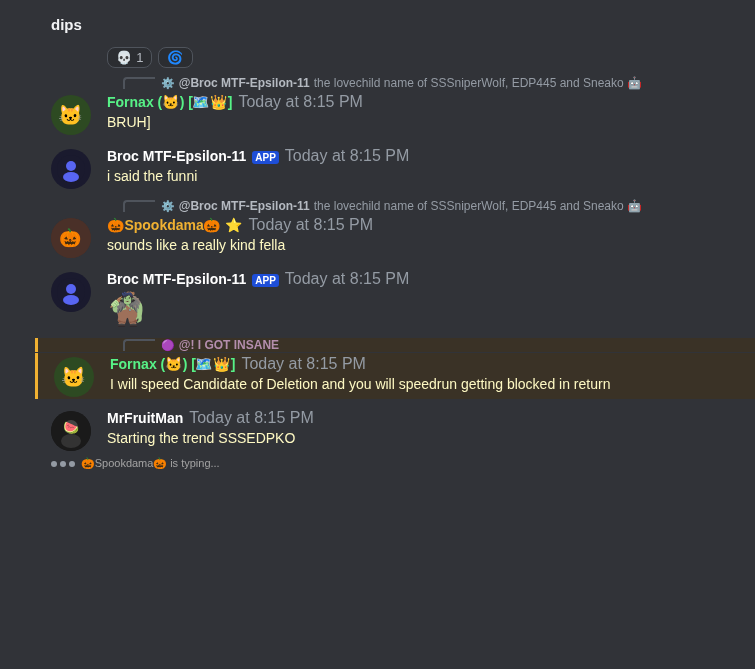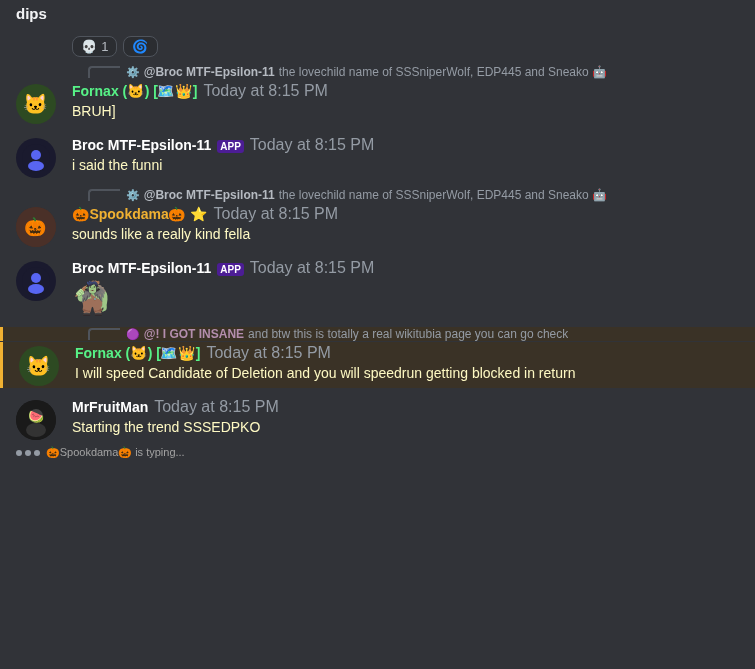--- a/index.html
+++ b/index.html
@@ -7,21 +7,22 @@
       background-color: #313338;
       color: #dcddde;
       font-family: 'Whitney', 'Helvetica Neue', Helvetica, Arial, sans-serif;
       font-size: 14px;
       width: 755px;
       min-height: 669px;
       overflow: hidden;
     }
 
     .chat-container {
-      padding: 1px 0;
+      padding: 12px 0;
+      margin-left: 35px;
     }
 
     
     .reaction-bar {
       padding: 8px 16px 4px 72px;
       display: flex;
       gap: 6px;
     }
     .reaction {
       background: #2b2d31;
@@ -154,21 +155,21 @@
       background: #1a1a2e;
     }
     .av-fornax {
       background: #2d4a22;
     }
 
     
     .discord-badge {
       display: inline-flex;
       align-items: center;
-      background: #4c1d95;
+      background: #1d4ed8;
       border-radius: 3px;
       padding: 1px 3px;
       font-size: 10px;
       color: white;
       font-weight: 700;
       vertical-align: middle;
     }
   </style>
 </head>
 <body>
@@ -275,21 +276,20 @@
       </div>
     </div>
   </div>
 
   <div style="margin-top:8px;">
     <div class="reply-indicator" style="background:#3a3226; border-left: 3px solid #f0b132; margin-left:0; padding-left: 69px;">
       <div class="reply-line"></div>
       <div class="reply-content">
         <span style="font-size:11px; color:#b48ead;">🟣</span>
         <span class="reply-username" style="color:#b48ead;">@! I GOT INSANE</span>
-        <span class="reply-text">and btw this is totally a real wikitubia page you can go check</span>
       </div>
     </div>
     <div class="message-group highlighted">
       <div class="avatar" style="background:#2d4a22; font-size:20px; display:flex; align-items:center; justify-content:center; border-radius:50%; width:40px; height:40px; flex-shrink:0; margin-top:2px;">🐱</div>
       <div class="message-content">
         <div class="message-header">
           <span class="username green">Fornax (🐱) [🗺️👑]</span>
           <span class="timestamp">Today at 8:15 PM</span>
         </div>
         <div class="message-text">I will speed Candidate of Deletion and you will speedrun getting blocked in return</div>

